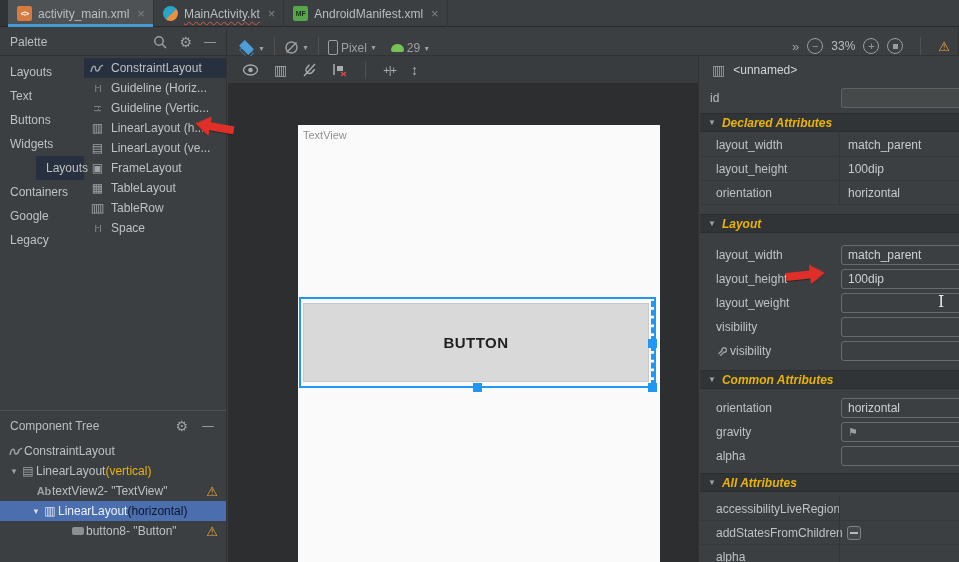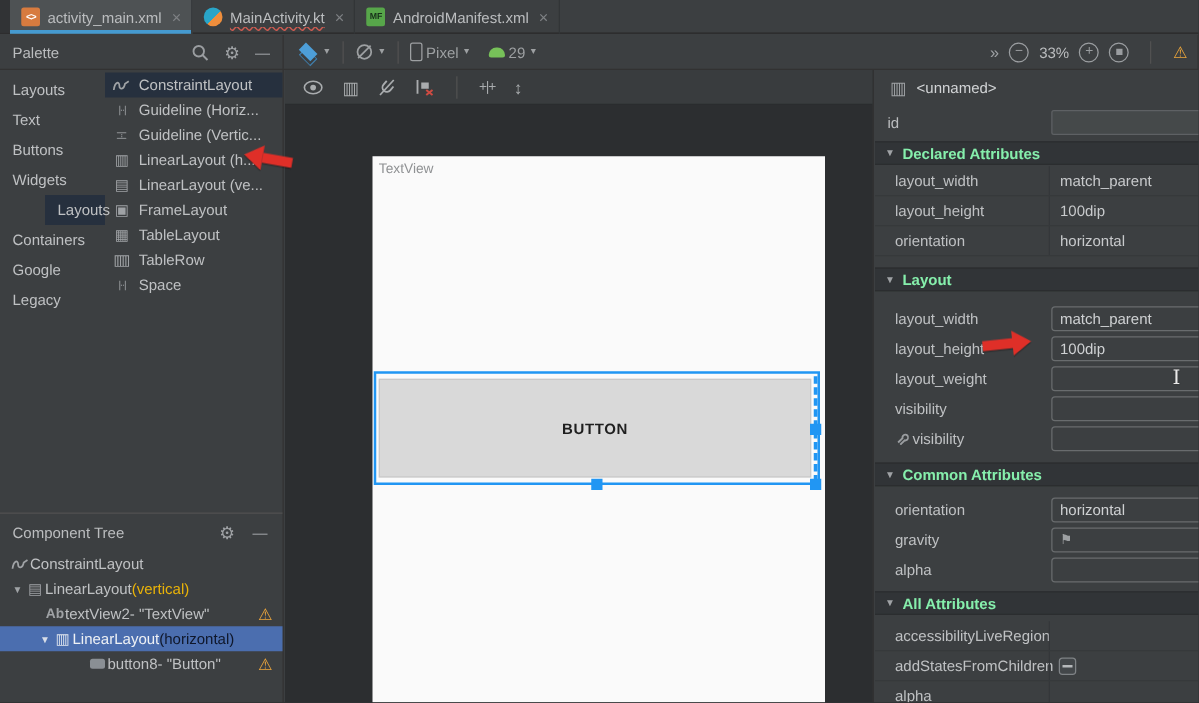--- a/index.html
+++ b/index.html
@@ -21,21 +21,21 @@
   .ticon.kt  { border-radius:50%; background:linear-gradient(135deg,#29a5c8 0 54%,#ef8e3c 54% 100%); color:transparent; }
   .ticon.mf  { background:#57a64a; color:#17301a; font-size:7px; }
   .wavy { text-decoration: underline wavy #cf5b51; text-decoration-thickness:1px; text-underline-offset:3px; }
 
   
   .toolbar { position:absolute; left:0; top:28px; width:959px; height:28px; display:flex;
              border-bottom:1px solid #323232; background:#3c3f41; }
   .tb-left { width:227px; border-right:1px solid #323232; display:flex; align-items:center;
              padding:0 10px; gap:12px; }
   .tb-left .title { margin-right:auto; color:#bbbdbf; }
-  .tb-mid { flex:1; display:flex; align-items:center; padding:0 8px 0 12px; border-right:1px solid #323232; }
+  .tb-mid { flex:1; display:flex; align-items:flex-end; padding:0 8px 0 12px; border-right:1px solid #323232; }
   .tb-right { width:258px; display:flex; align-items:center; padding-left:10px; }
   .sep { width:1px; height:18px; background:#515151; margin:0 9px; flex:0 0 auto; }
   .tbi { display:flex; align-items:center; gap:3px; color:#9da0a2; }
   .caret { font-size:7px; color:#9da0a2; }
   .glyph { color:#9fa2a5; }
   .zoomcluster { margin-left:auto; display:flex; align-items:center; gap:8px; }
   .circ { width:16px; height:16px; border:1px solid #9a9da0; border-radius:50%; color:#9a9da0;
           display:flex; align-items:center; justify-content:center; font-size:11px; line-height:1; }
   .circ .sq { width:5px; height:5px; background:#9a9da0; }
   .warn { color:#eda63b; font-size:13px; line-height:1; }
@@ -80,39 +80,39 @@
   .center { position:absolute; left:228px; top:56px; width:471px; bottom:0; background:#2c2e30;
             border-right:1px solid #323232; }
   .design-toolbar { height:28px; background:#393c3e; border-bottom:1px solid #2a2c2e;
                     display:flex; align-items:center; padding-left:14px; gap:15px; }
   .dtb { color:#a9acae; display:flex; align-items:center; }
   .plusbar { letter-spacing:-1px; font-size:11px; }
   .artboard { position:absolute; left:70px; top:69px; width:362px; bottom:0; background:#fafafa; }
   .tv-label { position:absolute; left:5px; top:4px; font-size:11px; color:#8f9193; }
   .widget-btn { position:absolute; left:5px; top:178px; width:346px; height:79px; background:#d9d9d9;
                 border:1px solid #c9c9c9; display:flex; align-items:center; justify-content:center;
-                font-size:12px; font-weight:600; color:#1f1f1f; letter-spacing:.5px; }
+                font-size:15px; font-weight:600; color:#1f1f1f; letter-spacing:.5px; }
   .sel-rect { position:absolute; left:1px; top:172px; width:357px; height:91px;
               border:2px solid #2196f3; pointer-events:none; }
   .dash-edge { position:absolute; left:353px; top:176px; height:85px; width:0;
                border-left:3px dashed #2196f3; }
   .handle { position:absolute; width:9px; height:9px; background:#2196f3; }
 
   
   .attrs { position:absolute; left:700px; top:56px; width:259px; bottom:0; background:#3c3f41; overflow:hidden; }
   .comp-head { height:28px; display:flex; align-items:center; gap:8px; padding-left:12px; color:#d2d4d6; }
   .id-row { position:relative; height:29px; }
   .id-row .lbl { position:absolute; left:10px; top:7px; }
   .field { position:absolute; left:141px; right:-3px; height:20px; border:1px solid #696c6e;
            border-radius:3px; background:transparent; color:#cfd1d3; line-height:18px; padding-left:6px; }
   .id-field { top:4px; background:#45494a; border-color:#5e6164; border-radius:2px; }
   .sec-h { position:absolute; left:0; right:0; height:19px; background:#313437;
            border-top:1px solid #2b2d2f; border-bottom:1px solid #2b2d2f;
            display:flex; align-items:center; gap:6px; padding-left:8px; }
-  .sec-h .t { font-weight:bold; color:#86efac; }
+  .sec-h .t { font-weight:bold; color:#eab308;font-style:italic; }
   .sec-h .caret { font-size:8px; }
   .rows-abs { position:absolute; left:0; right:0; }
   .arow { position:relative; height:24px; }
   .arow .lbl { position:absolute; left:16px; top:5px; color:#bfc1c3; white-space:nowrap; }
   .arow .field { top:2px; }
   .plainrows .arow { border-bottom:1px solid #36393b; }
   .plainrows .arow::after { content:""; position:absolute; left:139px; top:0; bottom:0; width:1px; background:#34373a; }
   .plainrows .arow .val { position:absolute; left:148px; top:5px; color:#c8cacc; }
   .wrench { margin-right:3px; position:relative; top:1px; }
   .flagfield { color:#9da0a2; font-size:11px; }

